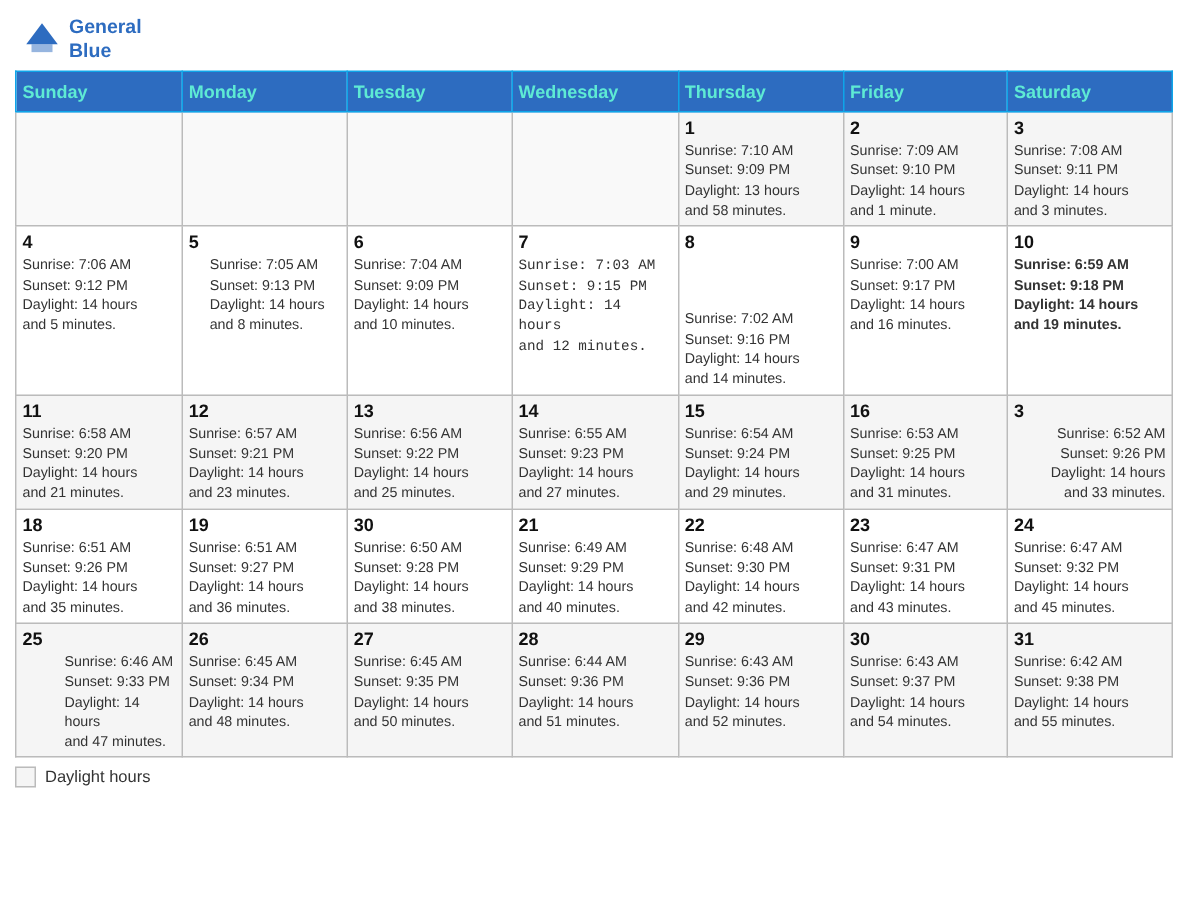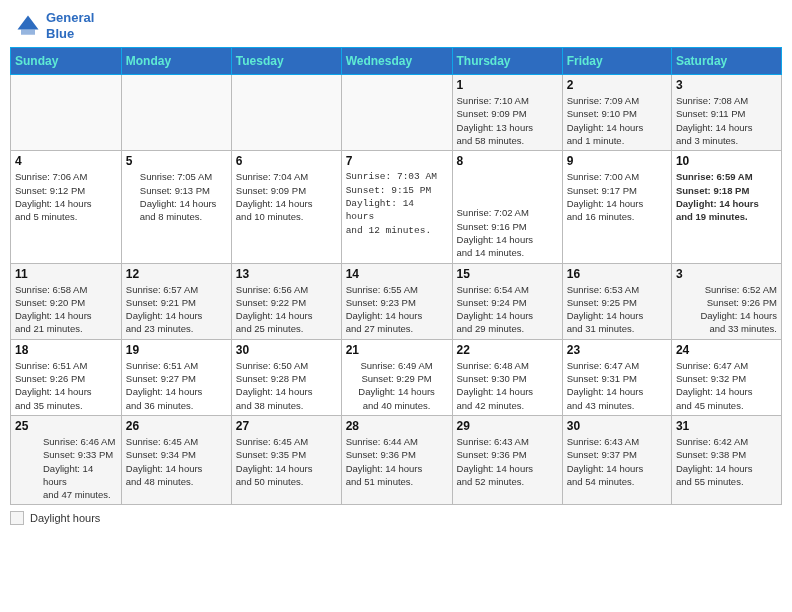--- a/index.html
+++ b/index.html
@@ -284,21 +284,21 @@
         </td>
         <td>
           <span class="day-number">30</span>
           <div class="day-info" style="white-space: pre-line;">Sunrise: 6:50 AM
 Sunset: 9:28 PM
 Daylight: 14 hours
 and 38 minutes.</div>
         </td>
         <td>
           <span class="day-number">21</span>
-          <div class="day-info" style="white-space: pre-line; text-align: center;">Sunrise: 6:49 AM
+          <div class="day-info" style="white-space: pre-line;">Sunrise: 6:49 AM
 Sunset: 9:29 PM
 Daylight: 14 hours
 and 40 minutes.</div>
         </td>
         <td>
           <span class="day-number">22</span>
           <div class="day-info" style="white-space: pre-line;">Sunrise: 6:48 AM
 Sunset: 9:30 PM
 Daylight: 14 hours
 and 42 minutes.</div>

